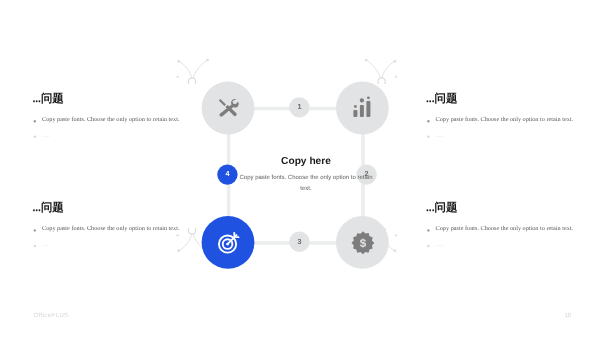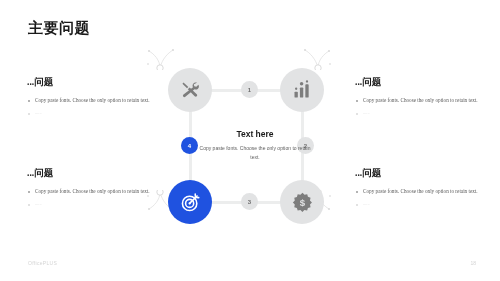--- a/index.html
+++ b/index.html
@@ -167,21 +167,20 @@
     bottom: 15px;
     font-size: 5px;
     color: #d4d4d4;
   }
 </style>
 </head>
 <body>
 
 <div class="slide">
 
-  <div class="slide-title">主要问题</div>
 
   <div class="txt-block tl">
     <div class="blk-head">...问题</div>
     <div class="blk-li">Copy paste fonts. Choose the only option to retain text.</div>
     <div class="blk-li faint">......</div>
   </div>
 
   <div class="txt-block bl">
     <div class="blk-head">...问题</div>
     <div class="blk-li">Copy paste fonts. Choose the only option to retain text.</div>
@@ -292,20 +291,20 @@
       </span>
     </div>
 
     <div class="num n1">1</div>
     <div class="num n2">2</div>
     <div class="num n3">3</div>
     <div class="num n4 blue">4</div>
   </div>
 
   <div class="center-txt">
-    <div class="center-title">Text here</div>
+    <div class="center-title">Copy here</div>
     <div class="center-body">Copy paste fonts. Choose the only option to retain text.</div>
   </div>
 
   <div class="footer-brand">OfficePLUS</div>
   <div class="footer-page">18</div>
 
 </div>
 
 </body></html>

